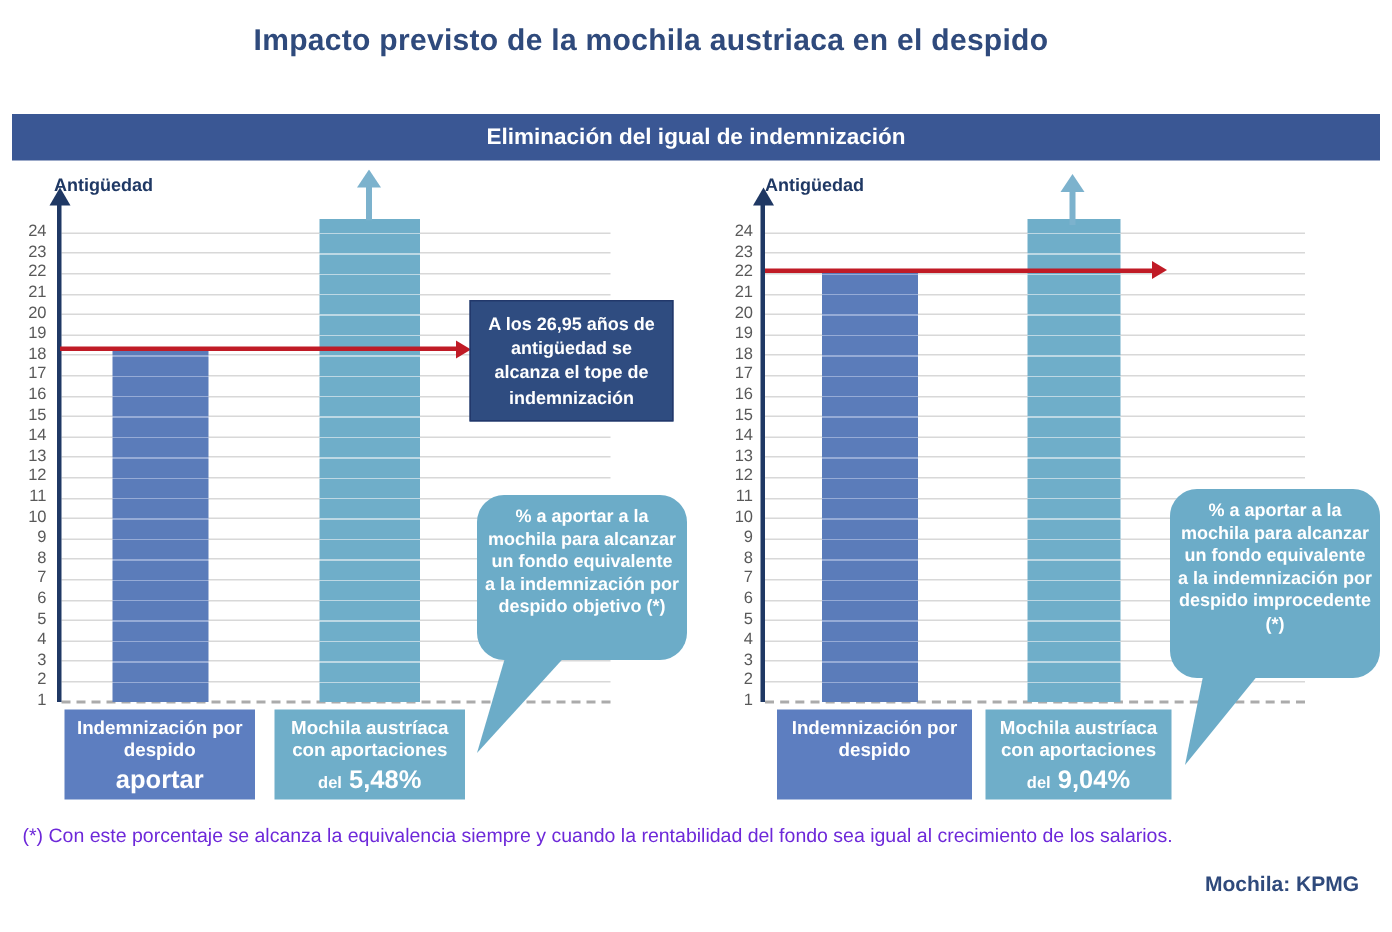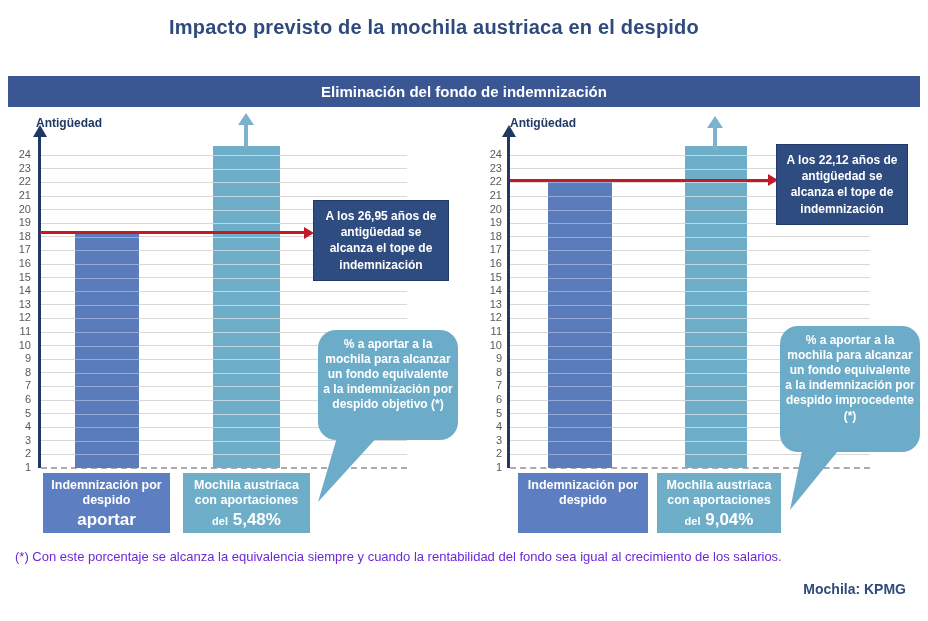--- a/index.html
+++ b/index.html
@@ -84,21 +84,21 @@
     font-size:13px; font-weight:normal; color:#6d28d9; }
   .source { position:absolute; right:22px; top:581px; font-size:14px; font-weight:bold; color:#2F4A7C; }
 </style>
 </head>
 <body>
 
 <div class="page">
 
   <div class="main-title">Impacto previsto de la mochila austriaca en el despido</div>
 
-  <div class="band">Eliminación del fondo de indemnización</div>
+  <div class="band">Eliminación del igual de indemnización</div>
 
   <div class="chart-group c0">
     <div class="ylab">Antigüedad</div>
     <div class="yaxis-head"></div>
     <div class="yaxis"></div>
     <div class="baseline"></div>
 
     <div class="bar bar-dark" style="top: 123.4px; height: 234.6px;"></div>
     <div class="bar bar-light" style="top: 35.68px; height: 322.32px;"></div>
 
@@ -182,21 +182,20 @@
     <div class="bar bar-dark" style="top: 70.768px; height: 287.232px;"></div>
     <div class="bar bar-light" style="top: 35.68px; height: 322.32px;"></div>
 
     <svg class="uparrow" width="24" height="34" viewBox="0 0 24 34">
       <rect x="10" y="9" width="4" height="25" fill="#7CB2CD"></rect>
       <polygon points="12,0 20,12 4,12" fill="#7CB2CD"></polygon>
     </svg>
 
     <div class="redline" style="top: 68.768px;"></div>
 
-    <div class="callout">A los 22,12 años de antigüedad se alcanza el tope de indemnización</div>
 
     <div class="bubble">% a aportar a la mochila para alcanzar un fondo equivalente a la indemnización por despido improcedente (*)</div>
     <svg class="bubble-tail" width="80" height="66" viewBox="0 0 80 66">
       <polygon points="25,0 64,0 12,64" fill="#6CACC8"></polygon>
     </svg>
 
     <div class="cat-label cat-dark cat-1">
       <div>Indemnización por despido</div>
     </div>
     <div class="cat-label cat-light cat-2">

